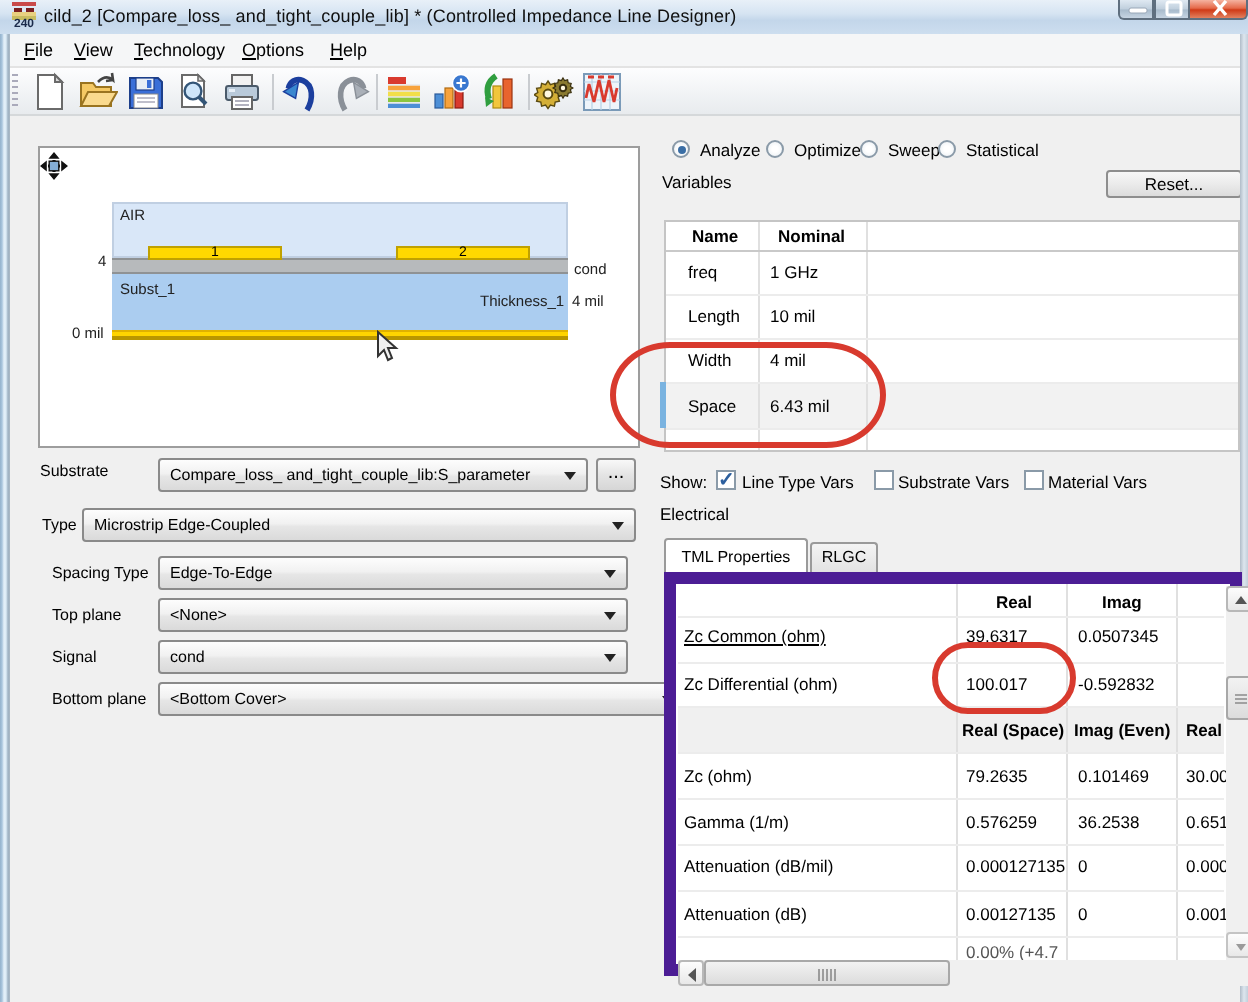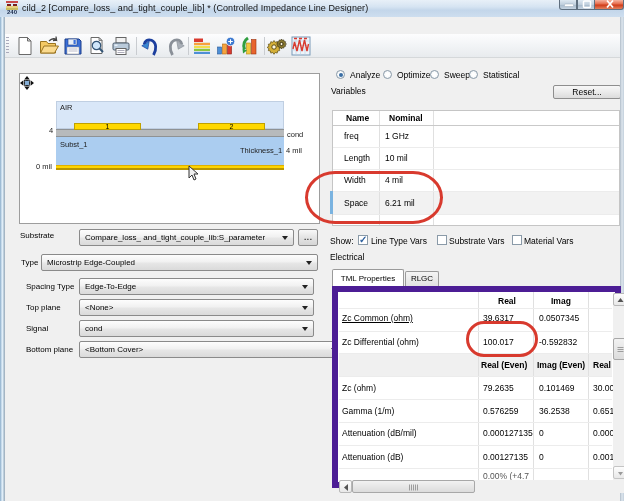--- a/index.html
+++ b/index.html
@@ -98,20 +98,27 @@
     <div class="wbtn" id="btn-min"><svg width="18" height="10" viewBox="0 0 18 10">
           <rect x="4.5" y="4" width="9" height="2.5" rx="1" fill="#fff" stroke="#9aa8b8" stroke-width="0.5"></rect>
         </svg></div>
     <div class="wbtn" id="btn-max"><svg width="18" height="10" viewBox="0 0 18 10">
           <rect x="5.5" y="1" width="7" height="6.5" rx="1" fill="none" stroke="#fff" stroke-width="1.5"></rect>
         </svg></div>
     <div class="wbtn" id="btn-close"><svg width="30" height="10" viewBox="0 0 30 10">
           <path d="M12 0.5 L18 7.5 M18 0.5 L12 7.5" stroke="#fff" stroke-width="1.7"></path>
         </svg></div>
   </div>
+  <div id="menubar">
+    <span class="menu-item" style="left:8px;"><u>F</u>ile</span>
+    <span class="menu-item" style="left:33px;"><u>V</u>iew</span>
+    <span class="menu-item" style="left:63px;"><u>T</u>echnology</span>
+    <span class="menu-item" style="left:117px;"><u>O</u>ptions</span>
+    <span class="menu-item" style="left:161px;"><u>H</u>elp</span>
+  </div>
   <div id="toolbar">
     <div id="grip"></div>
     <svg class="tbtn" style="left:11px" viewBox="0 0 20 20">
         <path d="M4 1.5 h8.5 l3.5 3.5 v13.5 h-12 z" fill="#fff" stroke="#6a6a6a" stroke-width="1"></path>
         <path d="M12.5 1.5 v3.5 h3.5 z" fill="#d8d8d8" stroke="#6a6a6a" stroke-width="1"></path>
       </svg>
     <svg class="tbtn" style="left:35px" viewBox="0 0 20 20">
         <path d="M10 5 q4 -4 7.5 -1 l-0.5 -3.5 m0.5 3.5 l-3.5 0.5" fill="none" stroke="#444" stroke-width="1.3"></path>
         <path d="M1.5 5.5 h6 l1.5 2 h7.5 v9.5 h-15 z" fill="#f5c964" stroke="#9a7420" stroke-width="1"></path>
         <path d="M1.5 17 l3.5 -7 h14.5 l-4 7 z" fill="#fada8e" stroke="#9a7420" stroke-width="1"></path>
@@ -247,21 +254,21 @@
     <div class="hline" style="top:103px;"></div>
     <div class="vcell vhead" style="left:13px; top:2px;">Name</div>
     <div class="vcell vhead" style="left:56px; top:2px;">Nominal</div>
     <div class="vcell" style="left:11px; top:20px;">freq</div>
     <div class="vcell" style="left:52px; top:20px;">1 GHz</div>
     <div class="vcell" style="left:11px; top:42px;">Length</div>
     <div class="vcell" style="left:52px; top:42px;">10 mil</div>
     <div class="vcell" style="left:11px; top:64px;">Width</div>
     <div class="vcell" style="left:52px; top:64px;">4 mil</div>
     <div class="vcell" style="left:11px; top:87px;">Space</div>
-    <div class="vcell" style="left:52px; top:87px;">6.21 mil</div>
+    <div class="vcell" style="left:52px; top:87px;">6.43 mil</div>
   </div>
   <div id="space-bar"></div>
   <div class="red-ellipse" style="left:305px; top:171px; width:138px; height:53px; border-radius:30px/26.5px;"></div>
 
   <div class="rlabel" style="left:330px; top:236px;">Show:</div>
   <div class="cbox checked" style="left:358px; top:235px;"></div>
   <div class="rlabel" style="left:371px; top:236px;">Line Type Vars</div>
   <div class="cbox" style="left:437px; top:235px;"></div>
   <div class="rlabel" style="left:449px; top:236px;">Substrate Vars</div>
   <div class="cbox" style="left:512px; top:235px;"></div>
@@ -285,21 +292,21 @@
     <div class="hline" style="left:1px; width:273px; top:153px;"></div>
     <div class="hline" style="left:1px; width:273px; top:176px;"></div>
     <div class="ecell ehead" style="left:160px; top:4px;">Real</div>
     <div class="ecell ehead" style="left:213px; top:4px;">Imag</div>
     <div class="ecell" style="left:4px; top:21px;text-decoration:underline;">Zc Common (ohm)</div>
     <div class="ecell" style="left:145px; top:21px;">39.6317</div>
     <div class="ecell" style="left:201px; top:21px;">0.0507345</div>
     <div class="ecell" style="left:4px; top:45px;">Zc Differential (ohm)</div>
     <div class="ecell" style="left:145px; top:45px;">100.017</div>
     <div class="ecell" style="left:201px; top:45px;">-0.592832</div>
-    <div class="ecell ehead" style="left:143px; top:68px;">Real (Even)</div>
+    <div class="ecell ehead" style="left:143px; top:68px;">Real (Space)</div>
     <div class="ecell ehead" style="left:199px; top:68px;">Imag (Even)</div>
     <div class="ecell ehead" style="left:255px; top:68px;">Real (</div>
     <div class="ecell" style="left:4px; top:91px;">Zc (ohm)</div>
     <div class="ecell" style="left:145px; top:91px;">79.2635</div>
     <div class="ecell" style="left:201px; top:91px;">0.101469</div>
     <div class="ecell" style="left:255px; top:91px;">30.00</div>
     <div class="ecell" style="left:4px; top:114px;">Gamma (1/m)</div>
     <div class="ecell" style="left:145px; top:114px;">0.576259</div>
     <div class="ecell" style="left:201px; top:114px;">36.2538</div>
     <div class="ecell" style="left:255px; top:114px;">0.651</div>

